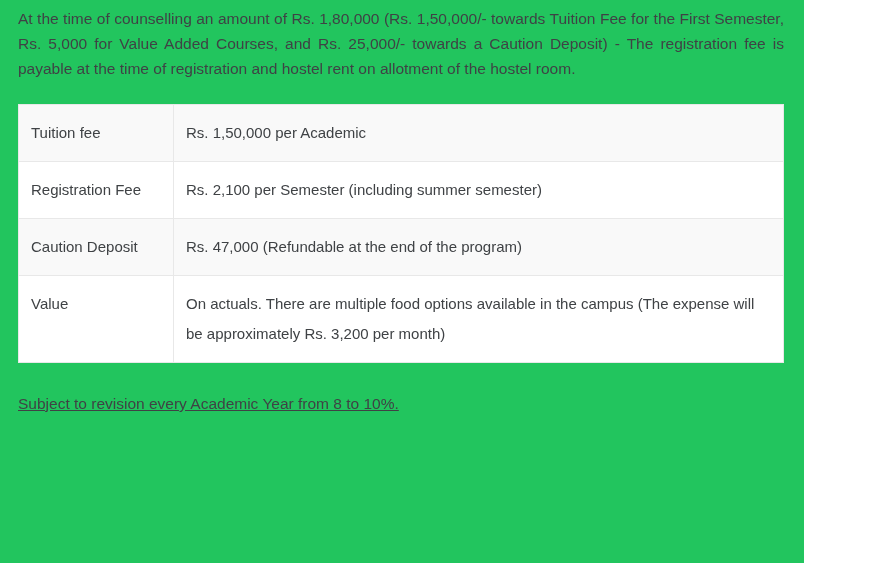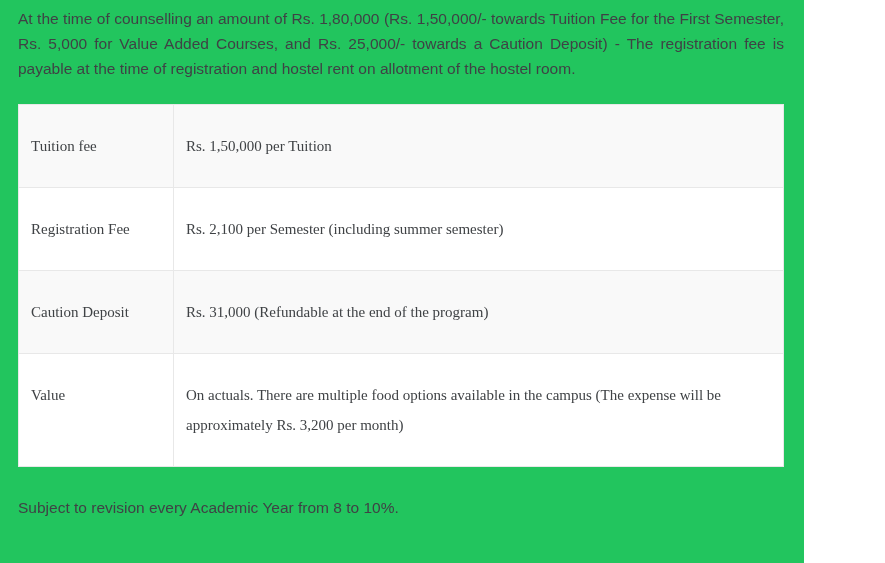--- a/index.html
+++ b/index.html
@@ -25,62 +25,62 @@
   }
   table.fees-table {
     width: 100%;
     border-collapse: collapse;
     table-layout: fixed;
     margin-top: 23px;
   }
   table.fees-table col.c1 { width: 155px; }
   table.fees-table td {
     border: 1px solid #e8e8e8;
-    padding: 26px 12px;
+    padding: 13px 12px;
     font-size: 15px;
     line-height: 30px;
     vertical-align: top;
     color: #3f4245;
     background: #ffffff;
     word-wrap: break-word;
-    font-family: Liberation Serif, serif;
   }
   table.fees-table tr:nth-child(odd) td {
     background: #f9f9f9;
   }
   .footer-note {
     margin: 28px 0 0 0;
     font-size: 15.5px;
     line-height: 25px;
+    text-decoration: underline;
   }
 </style>
 </head>
 <body>
 
 <div class="page">
 
   <p class="intro">At the time of counselling an amount of Rs. 1,80,000 (Rs. 1,50,000/- towards Tuition Fee for the First Semester, Rs. 5,000 for Value Added Courses, and Rs. 25,000/- towards a Caution Deposit) - The registration fee is payable at the time of registration and hostel rent on allotment of the hostel room.</p>
 
   <table class="fees-table">
     <colgroup>
       <col class="c1">
       <col class="c2">
     </colgroup>
     <tbody>
       <tr>
         <td>Tuition fee</td>
-        <td>Rs. 1,50,000 per Tuition</td>
+        <td>Rs. 1,50,000 per Academic</td>
       </tr>
       <tr>
         <td>Registration Fee</td>
         <td>Rs. 2,100 per Semester (including summer semester)</td>
       </tr>
       <tr>
         <td>Caution Deposit</td>
-        <td>Rs. 31,000 (Refundable at the end of the program)</td>
+        <td>Rs. 47,000 (Refundable at the end of the program)</td>
       </tr>
       <tr>
         <td>Value</td>
         <td>On actuals. There are multiple food options available in the campus (The expense will be approximately Rs. 3,200 per month)</td>
       </tr>
     </tbody>
   </table>
 
   <p class="footer-note">Subject to revision every Academic Year from 8 to 10%.</p>
 

